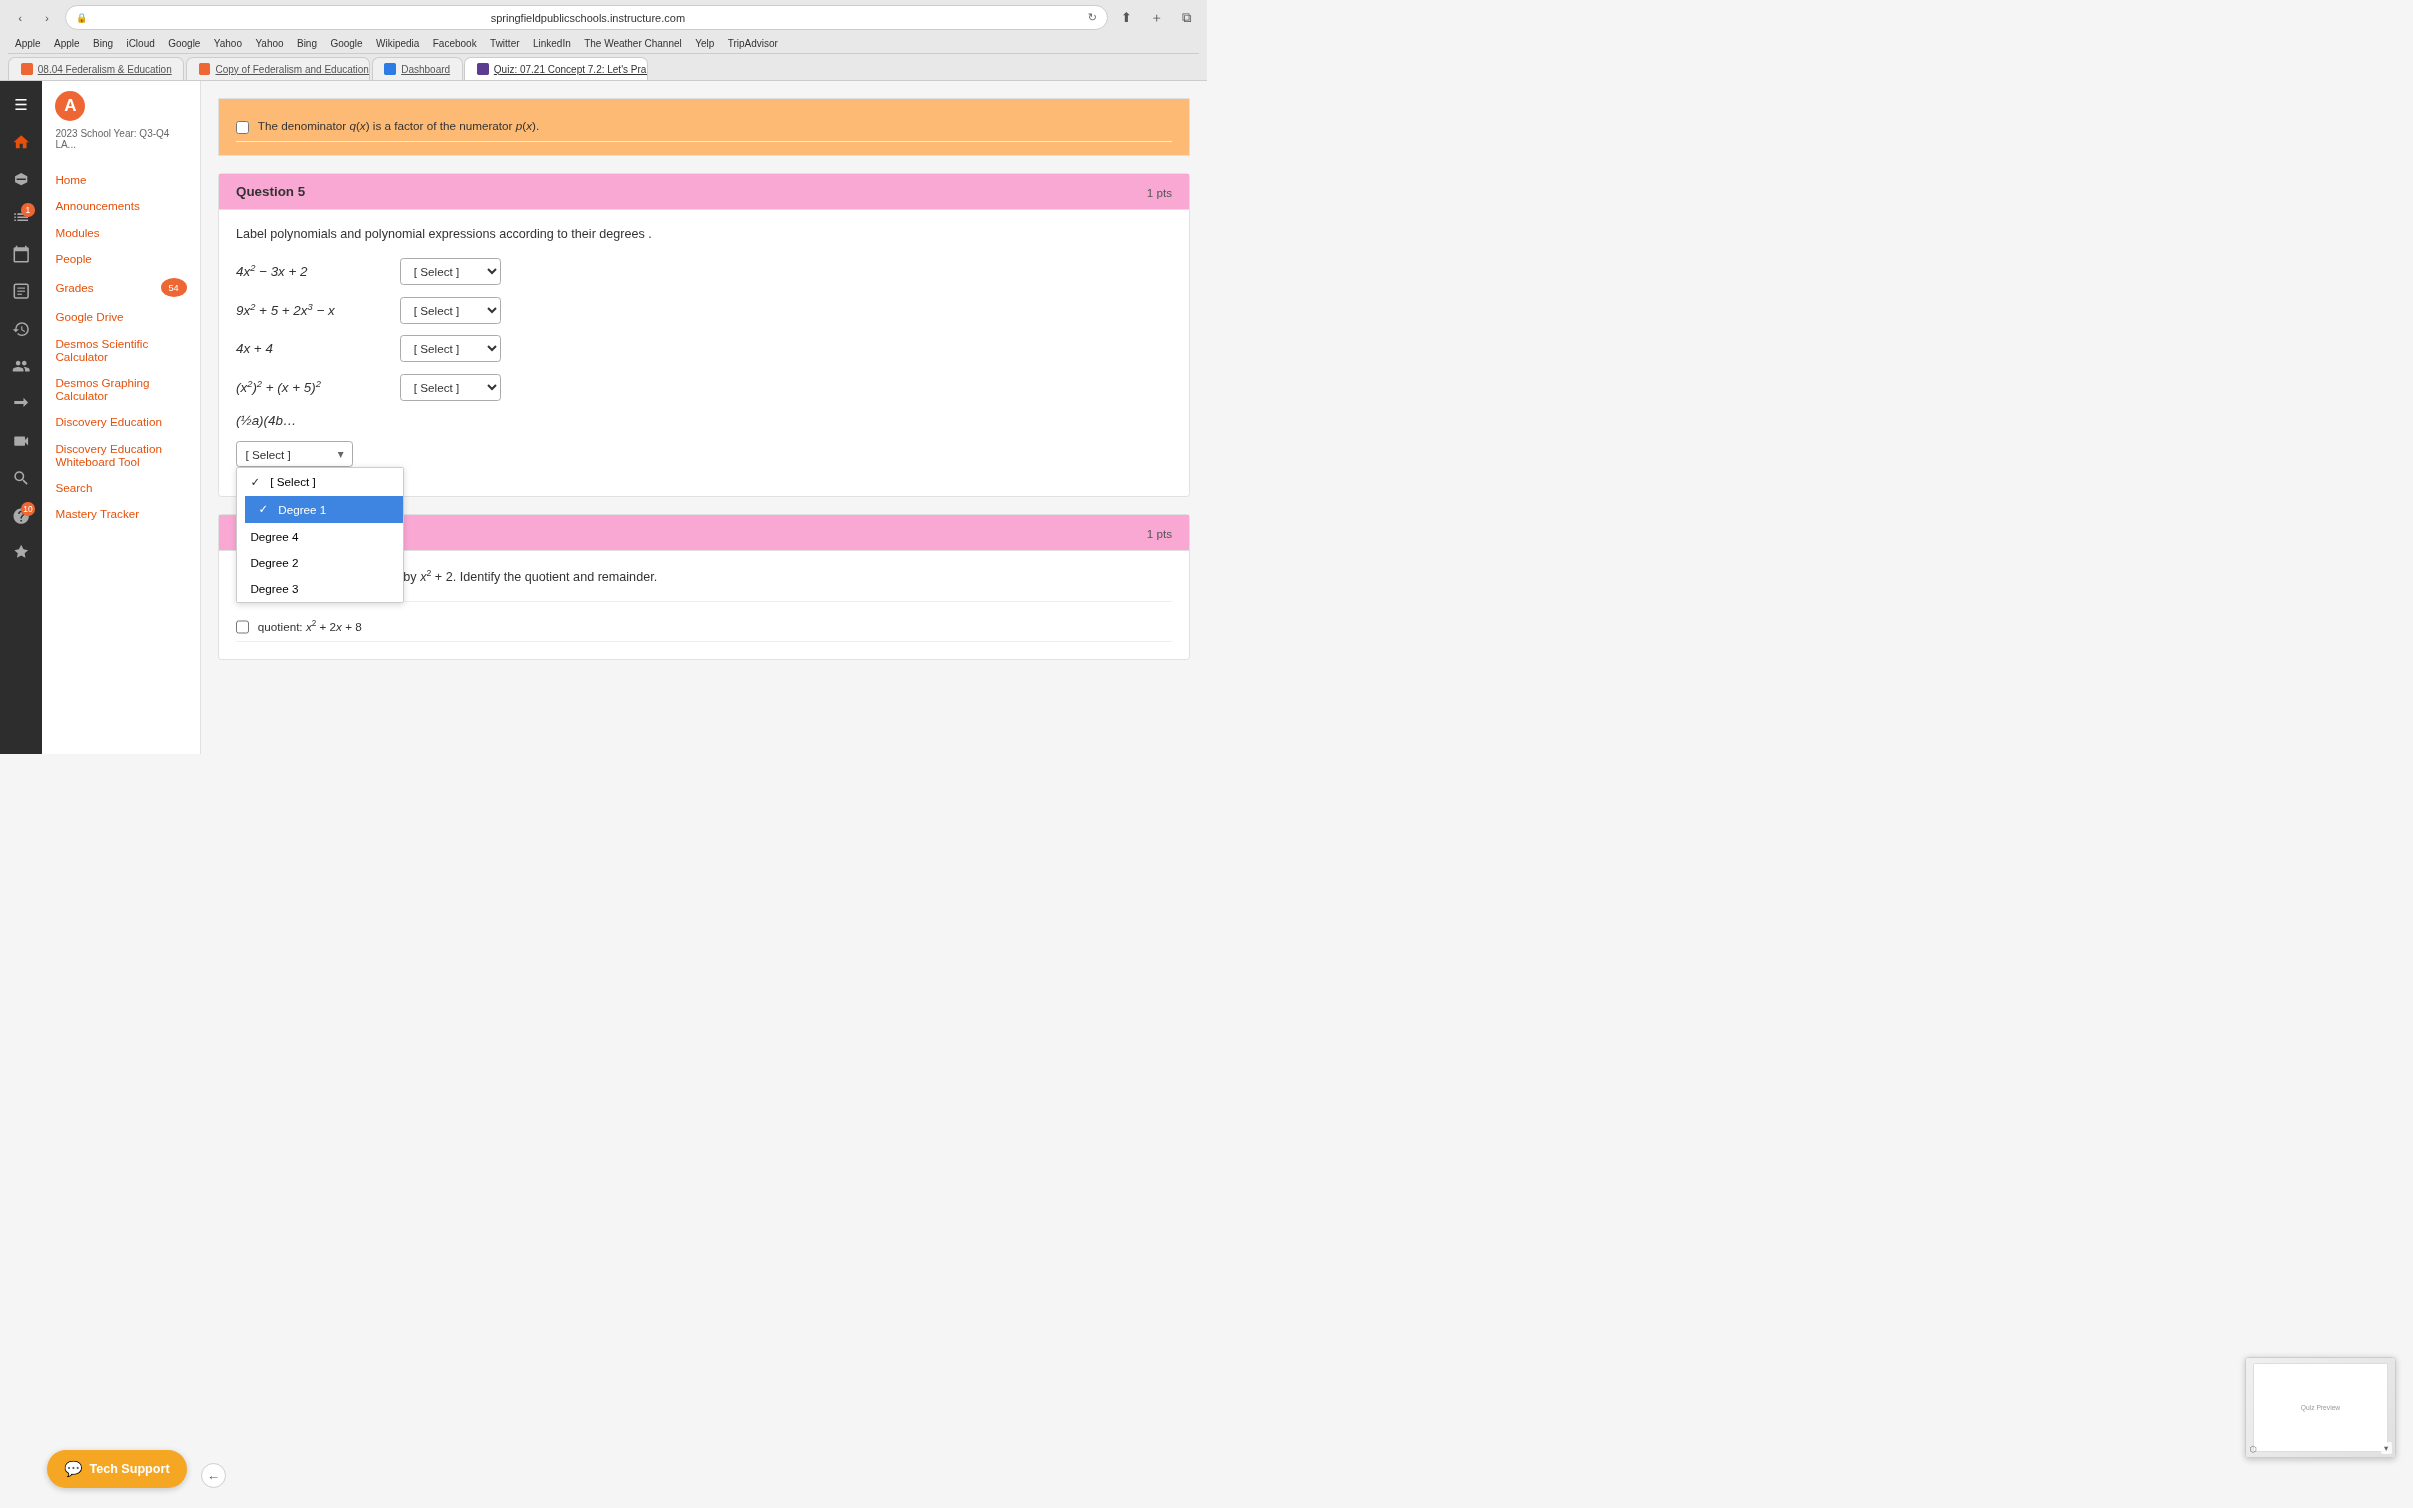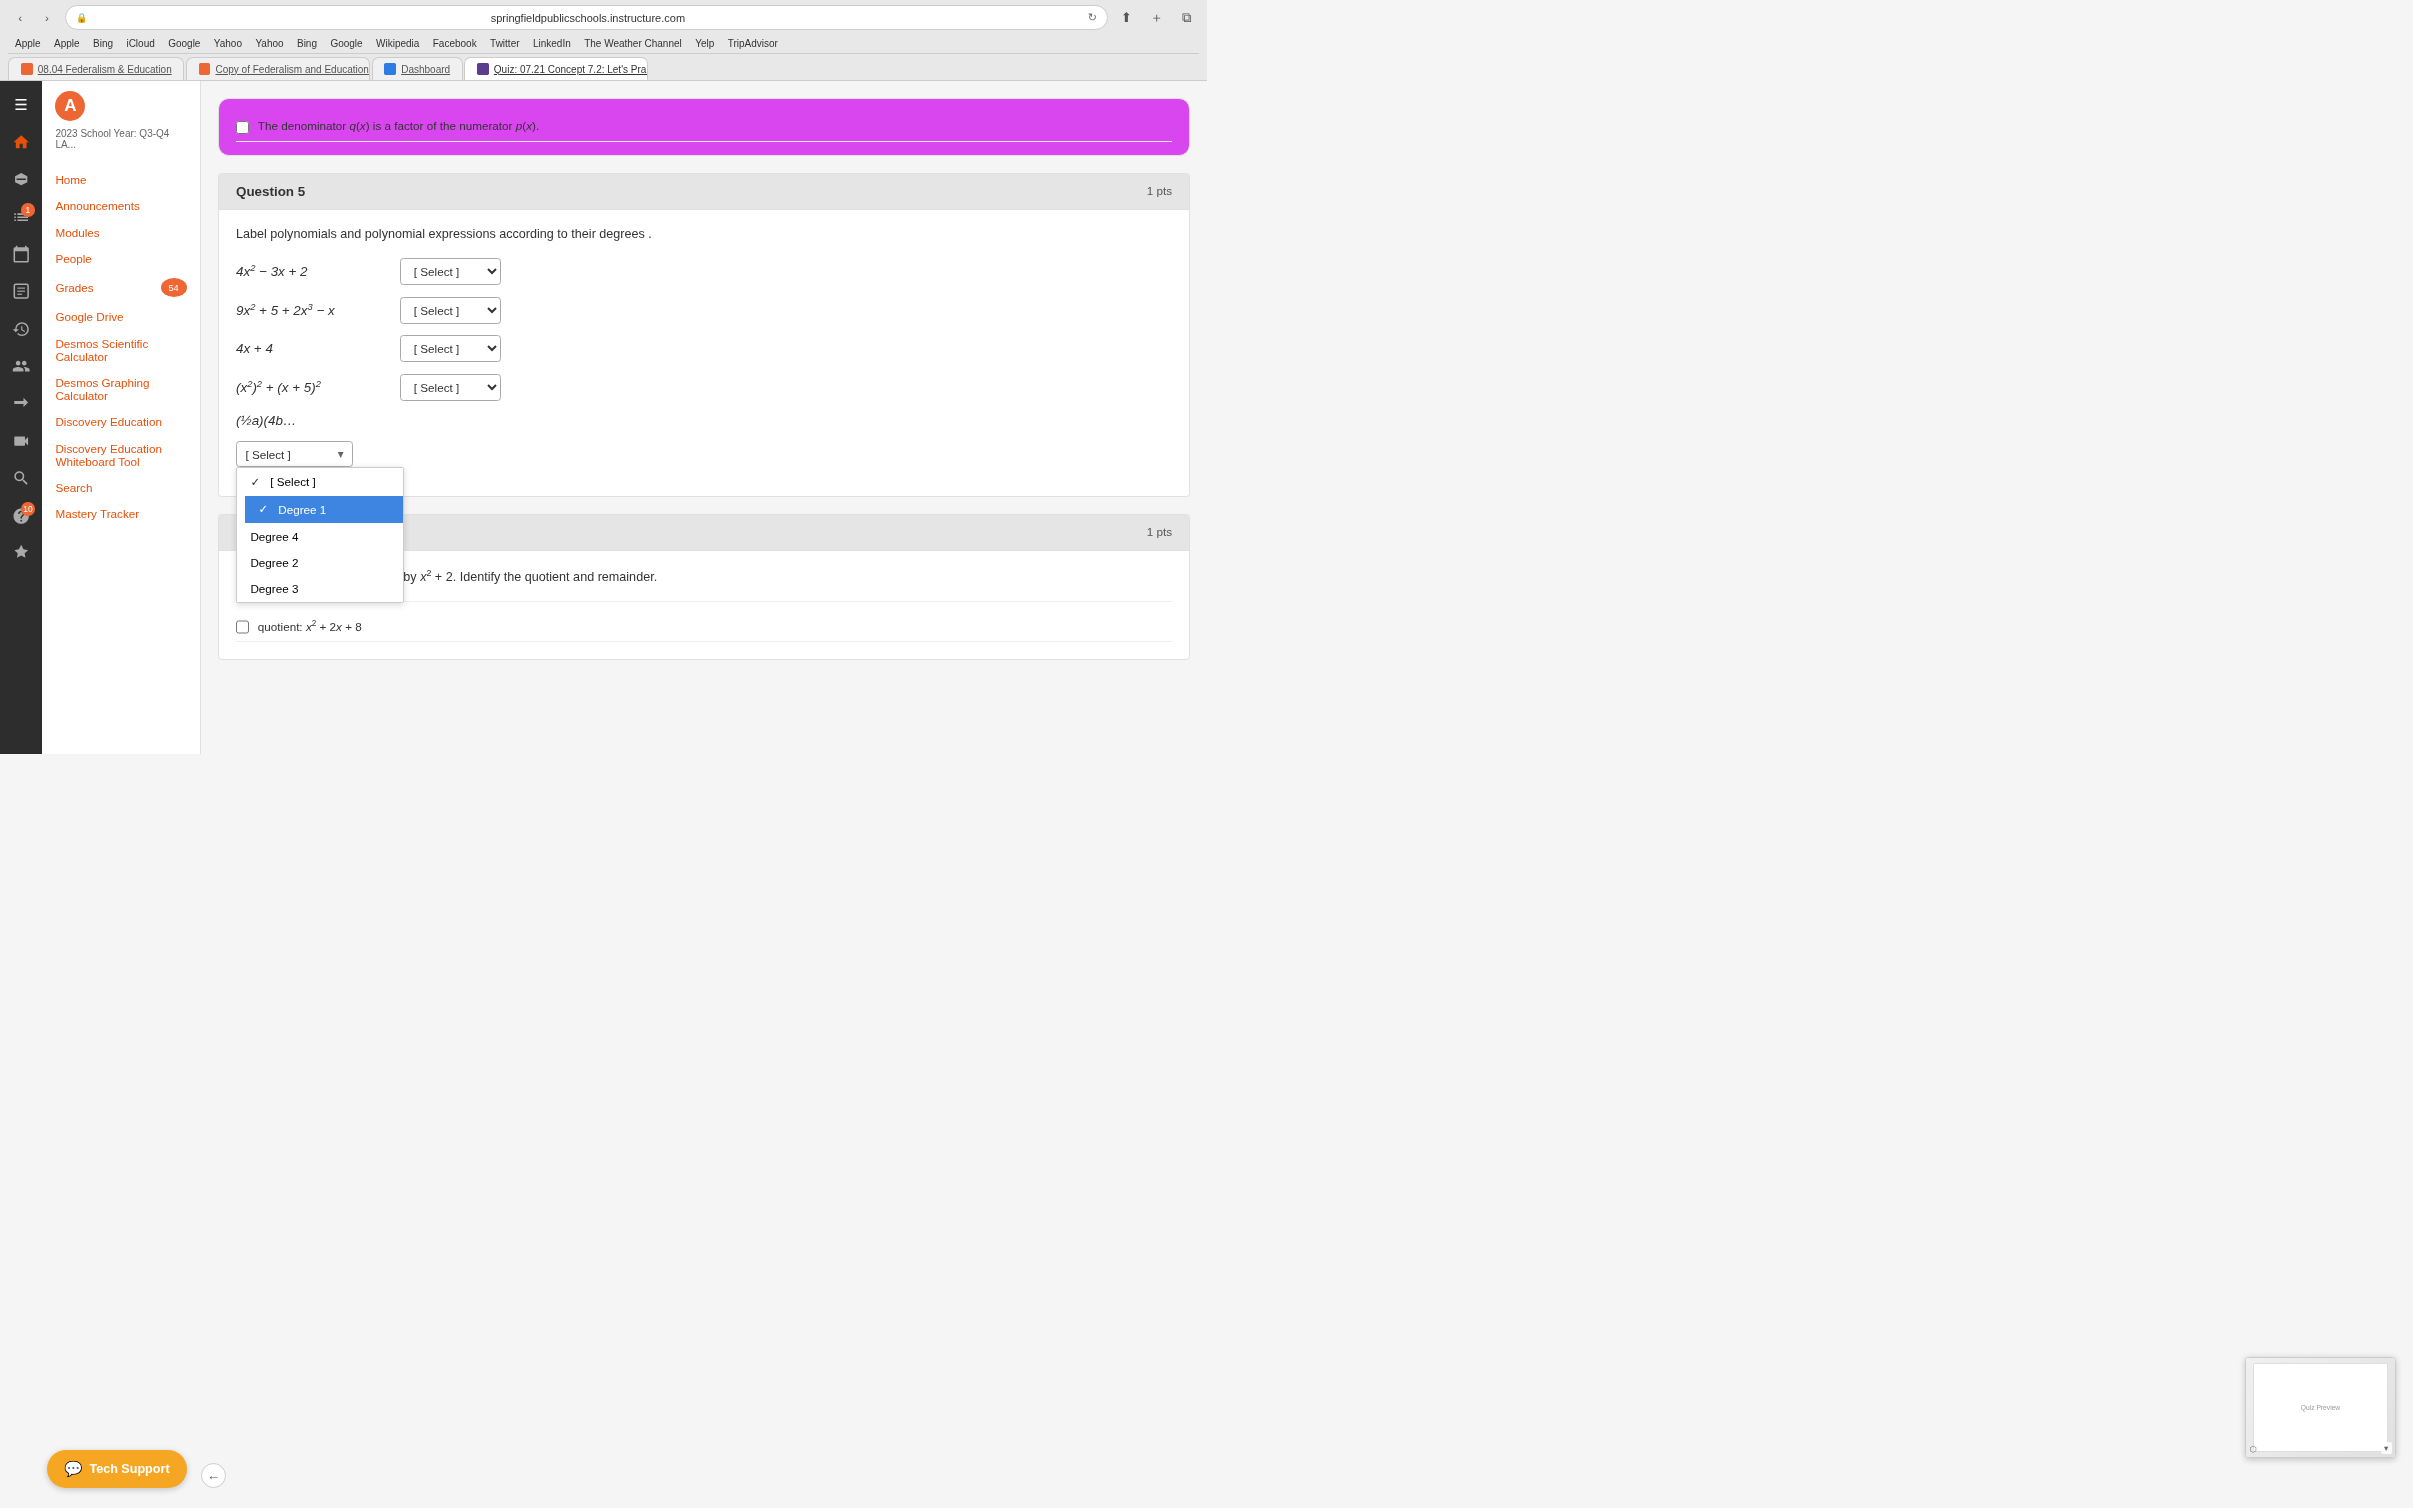--- a/index.html
+++ b/index.html
@@ -41,21 +41,21 @@
     .course-logo { width: 30px; height: 30px; background: #e63; border-radius: 50%; display: flex; align-items: center; justify-content: center; color: white; font-size: 17px; font-weight: bold; margin-bottom: 6.7px; }
     .school-year { font-size: 10px; color: #666; }
     .course-nav { display: flex; flex-direction: column; padding: 6.7px 0; }
     .nav-item { padding: 6.7px 13.4px; font-size: 11.7px; color: #e5500a; cursor: pointer; display: flex; align-items: center; justify-content: space-between; }
     .nav-badge { background: #e63; color: white; border-radius: 50%; width: 26px; height: 18.4px; font-size: 9.2px; display: flex; align-items: center; justify-content: center; }
 
     
     .main-content { flex: 1; overflow-y: auto; background: #f5f5f5; padding: 17px; position: relative; }
 
     .question-card { background: white; border: 0.8px solid #e0e0e0; border-radius: 3.4px; margin-bottom: 17px; }
-    .question-header { background: #e5e5e5; border-bottom: 0.8px solid #e0e0e0; padding: 10px 17px; display: flex; justify-content: space-between; align-items: flex-start; gap: 21px; }
+    .question-header { background: #f9a8d4; border-bottom: 0.8px solid #e0e0e0; padding: 10px 17px; display: flex; justify-content: space-between; align-items: flex-end; gap: 21px; }
     .question-title { font-size: 13.4px; font-weight: 600; color: #333; }
     .question-pts { font-size: 11.7px; color: #555; }
     .question-body { padding: 17px; }
     .question-text { font-size: 12.6px; color: #333; margin-bottom: 17px; }
 
     .math-row { display: flex; align-items: center; gap: 13.4px; margin-bottom: 11.7px; }
     .math-expr { font-size: 13.4px; color: #333; min-width: 151px; font-style: italic; }
     
     select.degree-select { padding: 5px 20px 5px 8.4px; border: 0.8px solid #aaa; border-radius: 3.4px; font-size: 11.7px; background: white; color: #333; cursor: pointer; appearance: auto; min-width: 101px; }
 
@@ -264,21 +264,21 @@
         <span>Search</span>
       </div>
       <div class="nav-item">
         <span>Mastery Tracker</span>
       </div>
     </div>
   </div>
 
   <div class="main-content">
 
-    <div style="background:#d946ef; border:0.8px solid #e0e0e0; border-radius:11px; padding:13.4px 17px; margin-bottom:17px;">
+    <div style="background:#fdba74; border:0.8px solid #e0e0e0; border-radius:1px; padding:13.4px 17px; margin-bottom:17px;">
       <div class="checkbox-row">
         <input type="checkbox" style="">
         <span class="checkbox-text">The denominator <em>q</em>(<em>x</em>) is a factor of the numerator <em>p</em>(<em>x</em>).</span>
       </div>
     </div>
 
     <div class="question-card">
       <div class="question-header">
         <span class="question-title">Question 5</span>
         <span class="question-pts">1 pts</span>

